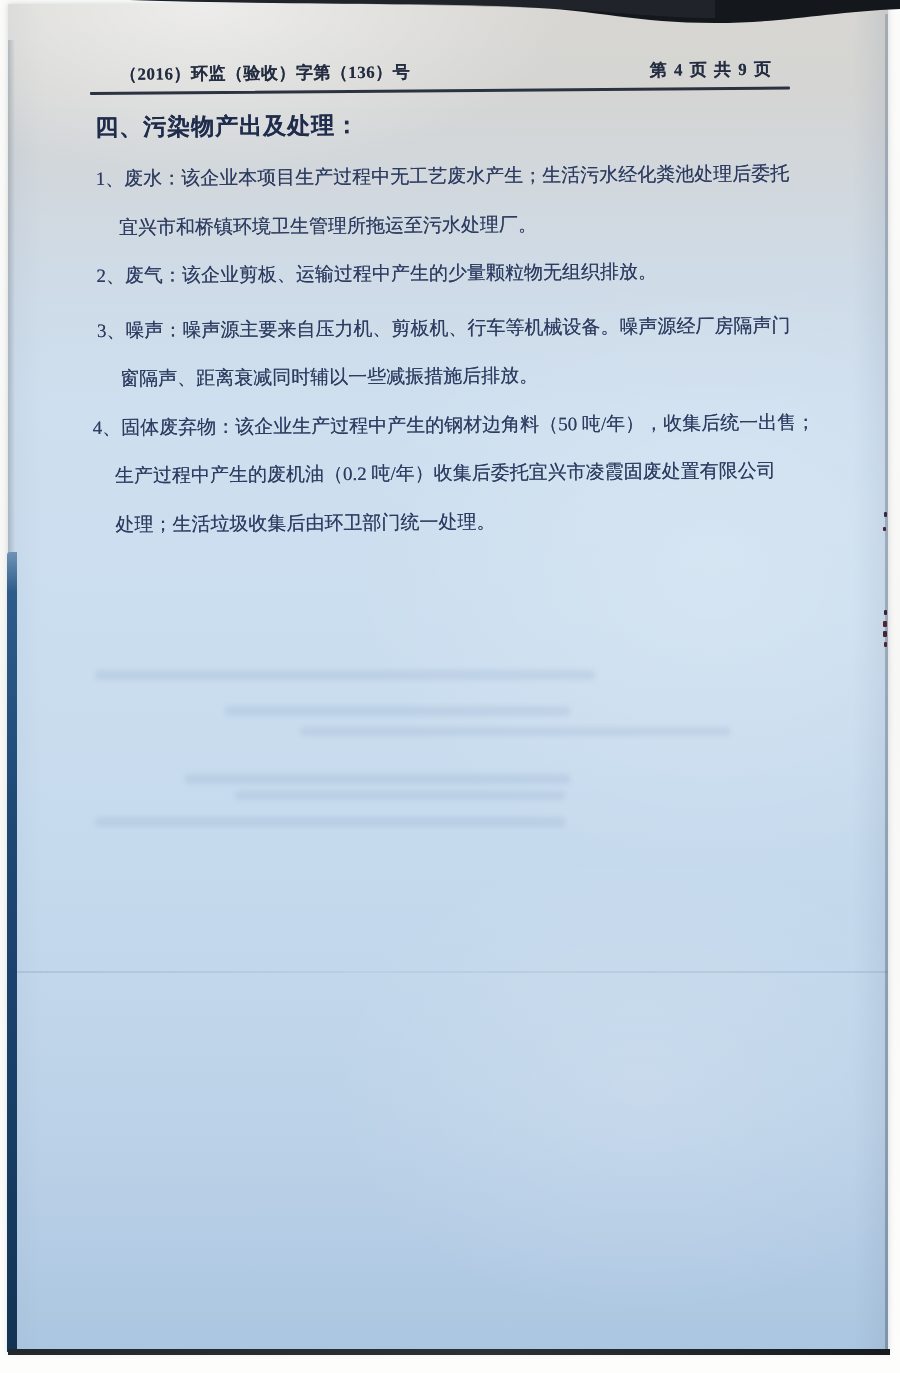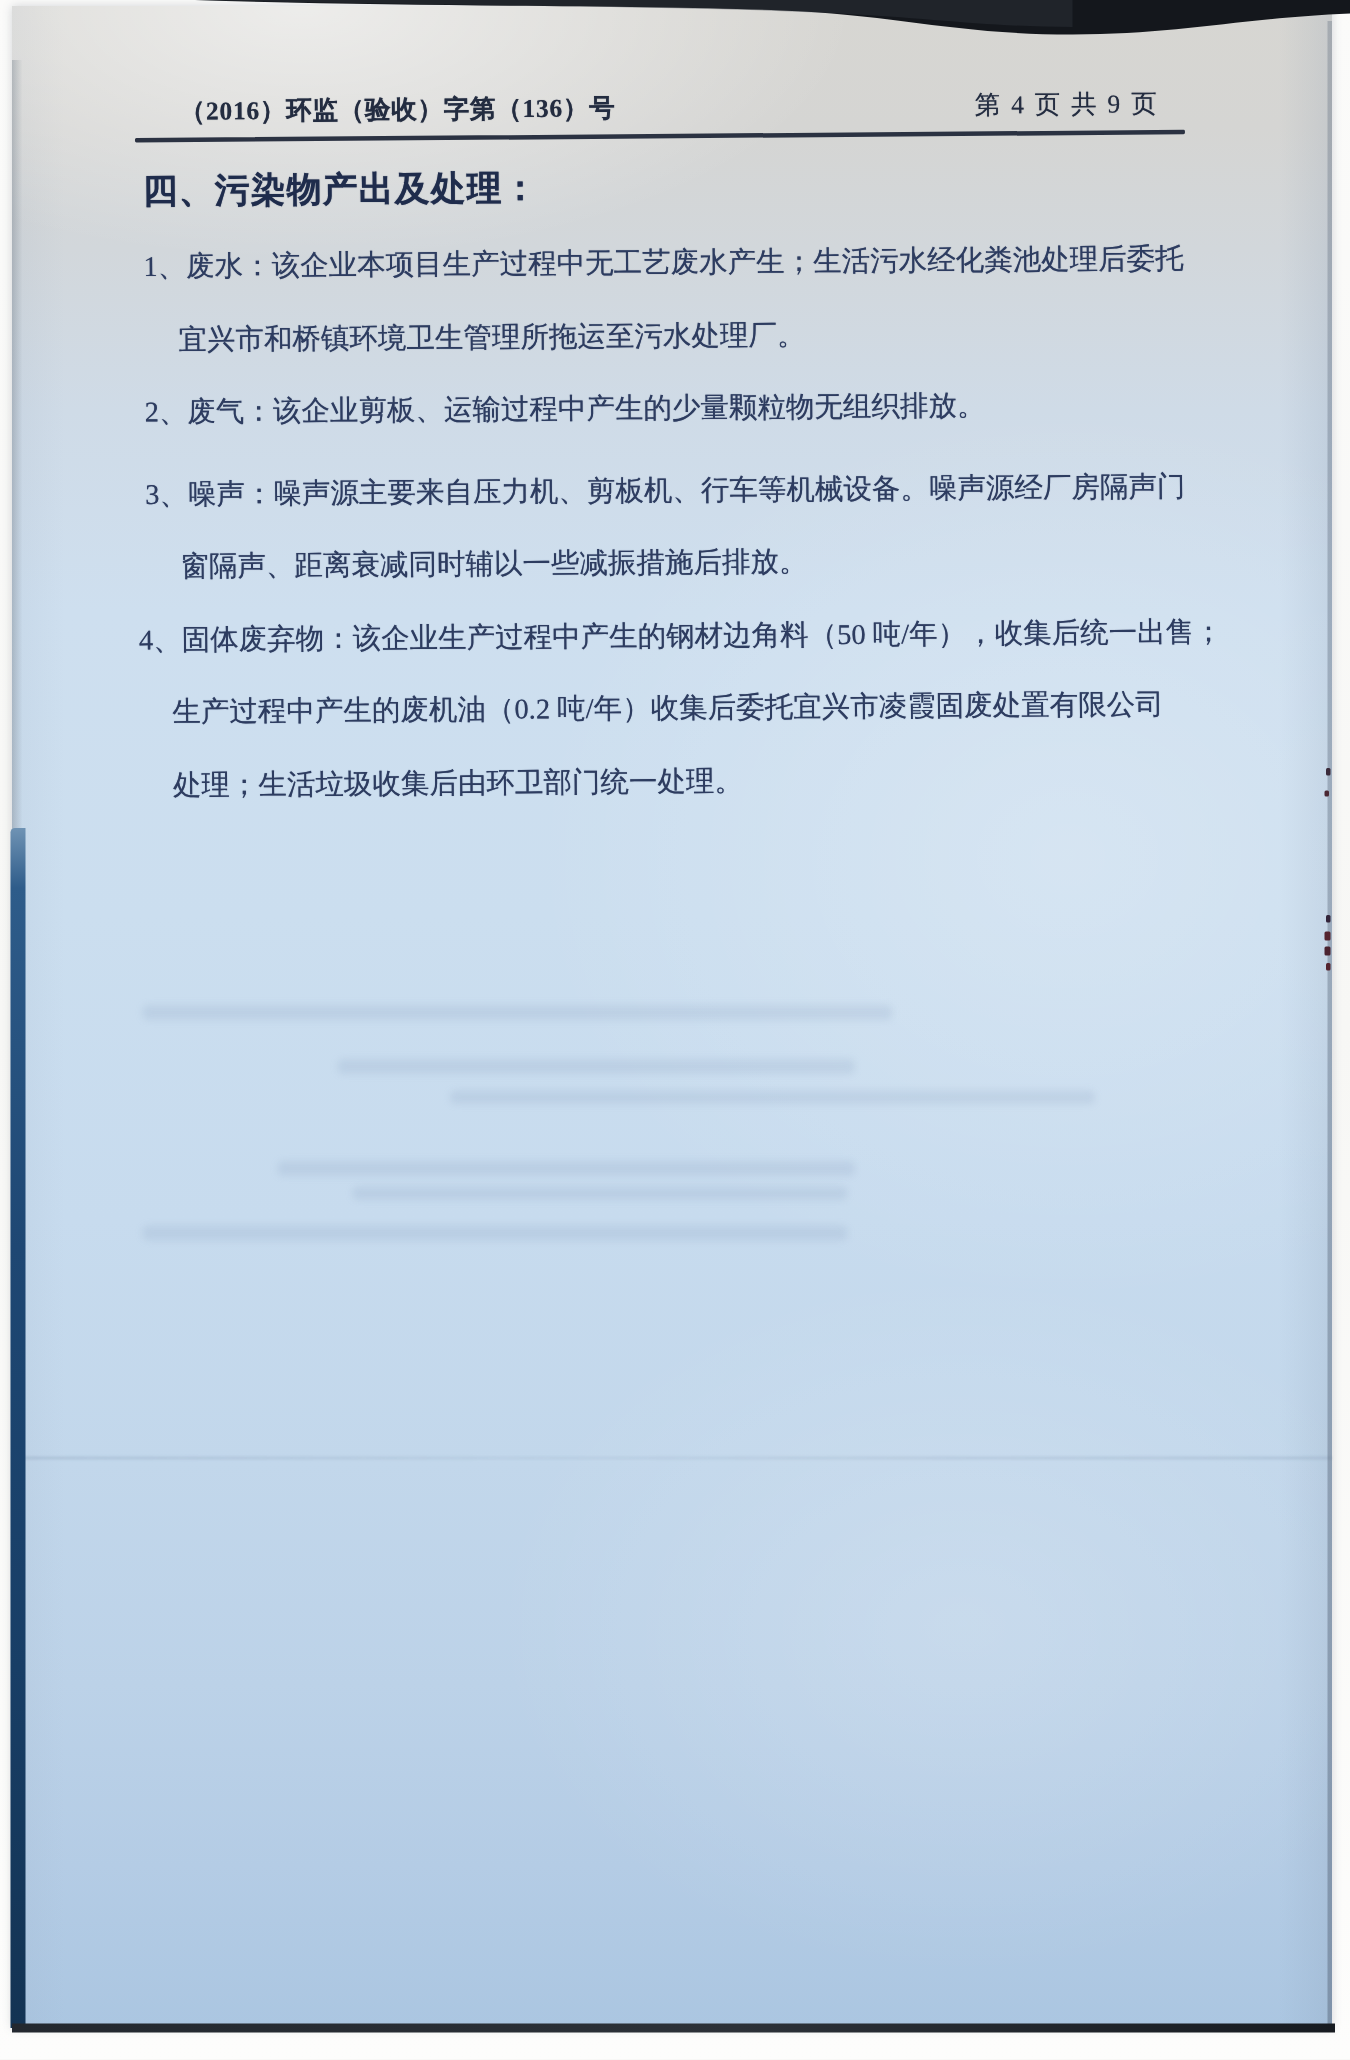--- a/index.html
+++ b/index.html
@@ -56,21 +56,21 @@
   }
   .hdr-left{
     position:absolute;left:120px;top:63px;
     font-size:17px;font-weight:bold;letter-spacing:0.5px;
     color:var(--ink-strong,#232c40);
     text-shadow:0 0 0.5px rgba(35,44,64,0.7);
     white-space:nowrap;
   }
   .hdr-right{
     position:absolute;left:650px;top:63px;
-    font-size:17px;font-weight:normal;letter-spacing:1.5px;
+    font-size:17px;font-weight:bold;letter-spacing:1.5px;
     color:var(--ink-strong,#232c40);
     text-shadow:0 0 0.5px rgba(35,44,64,0.7);
     white-space:nowrap;
   }
   .hdr-rule{
     position:absolute;left:90px;top:92px;width:700px;height:2.5px;
     background:#2b3242;border-radius:1px;
   }
   .sec-title{
     position:absolute;left:95px;top:112px;

